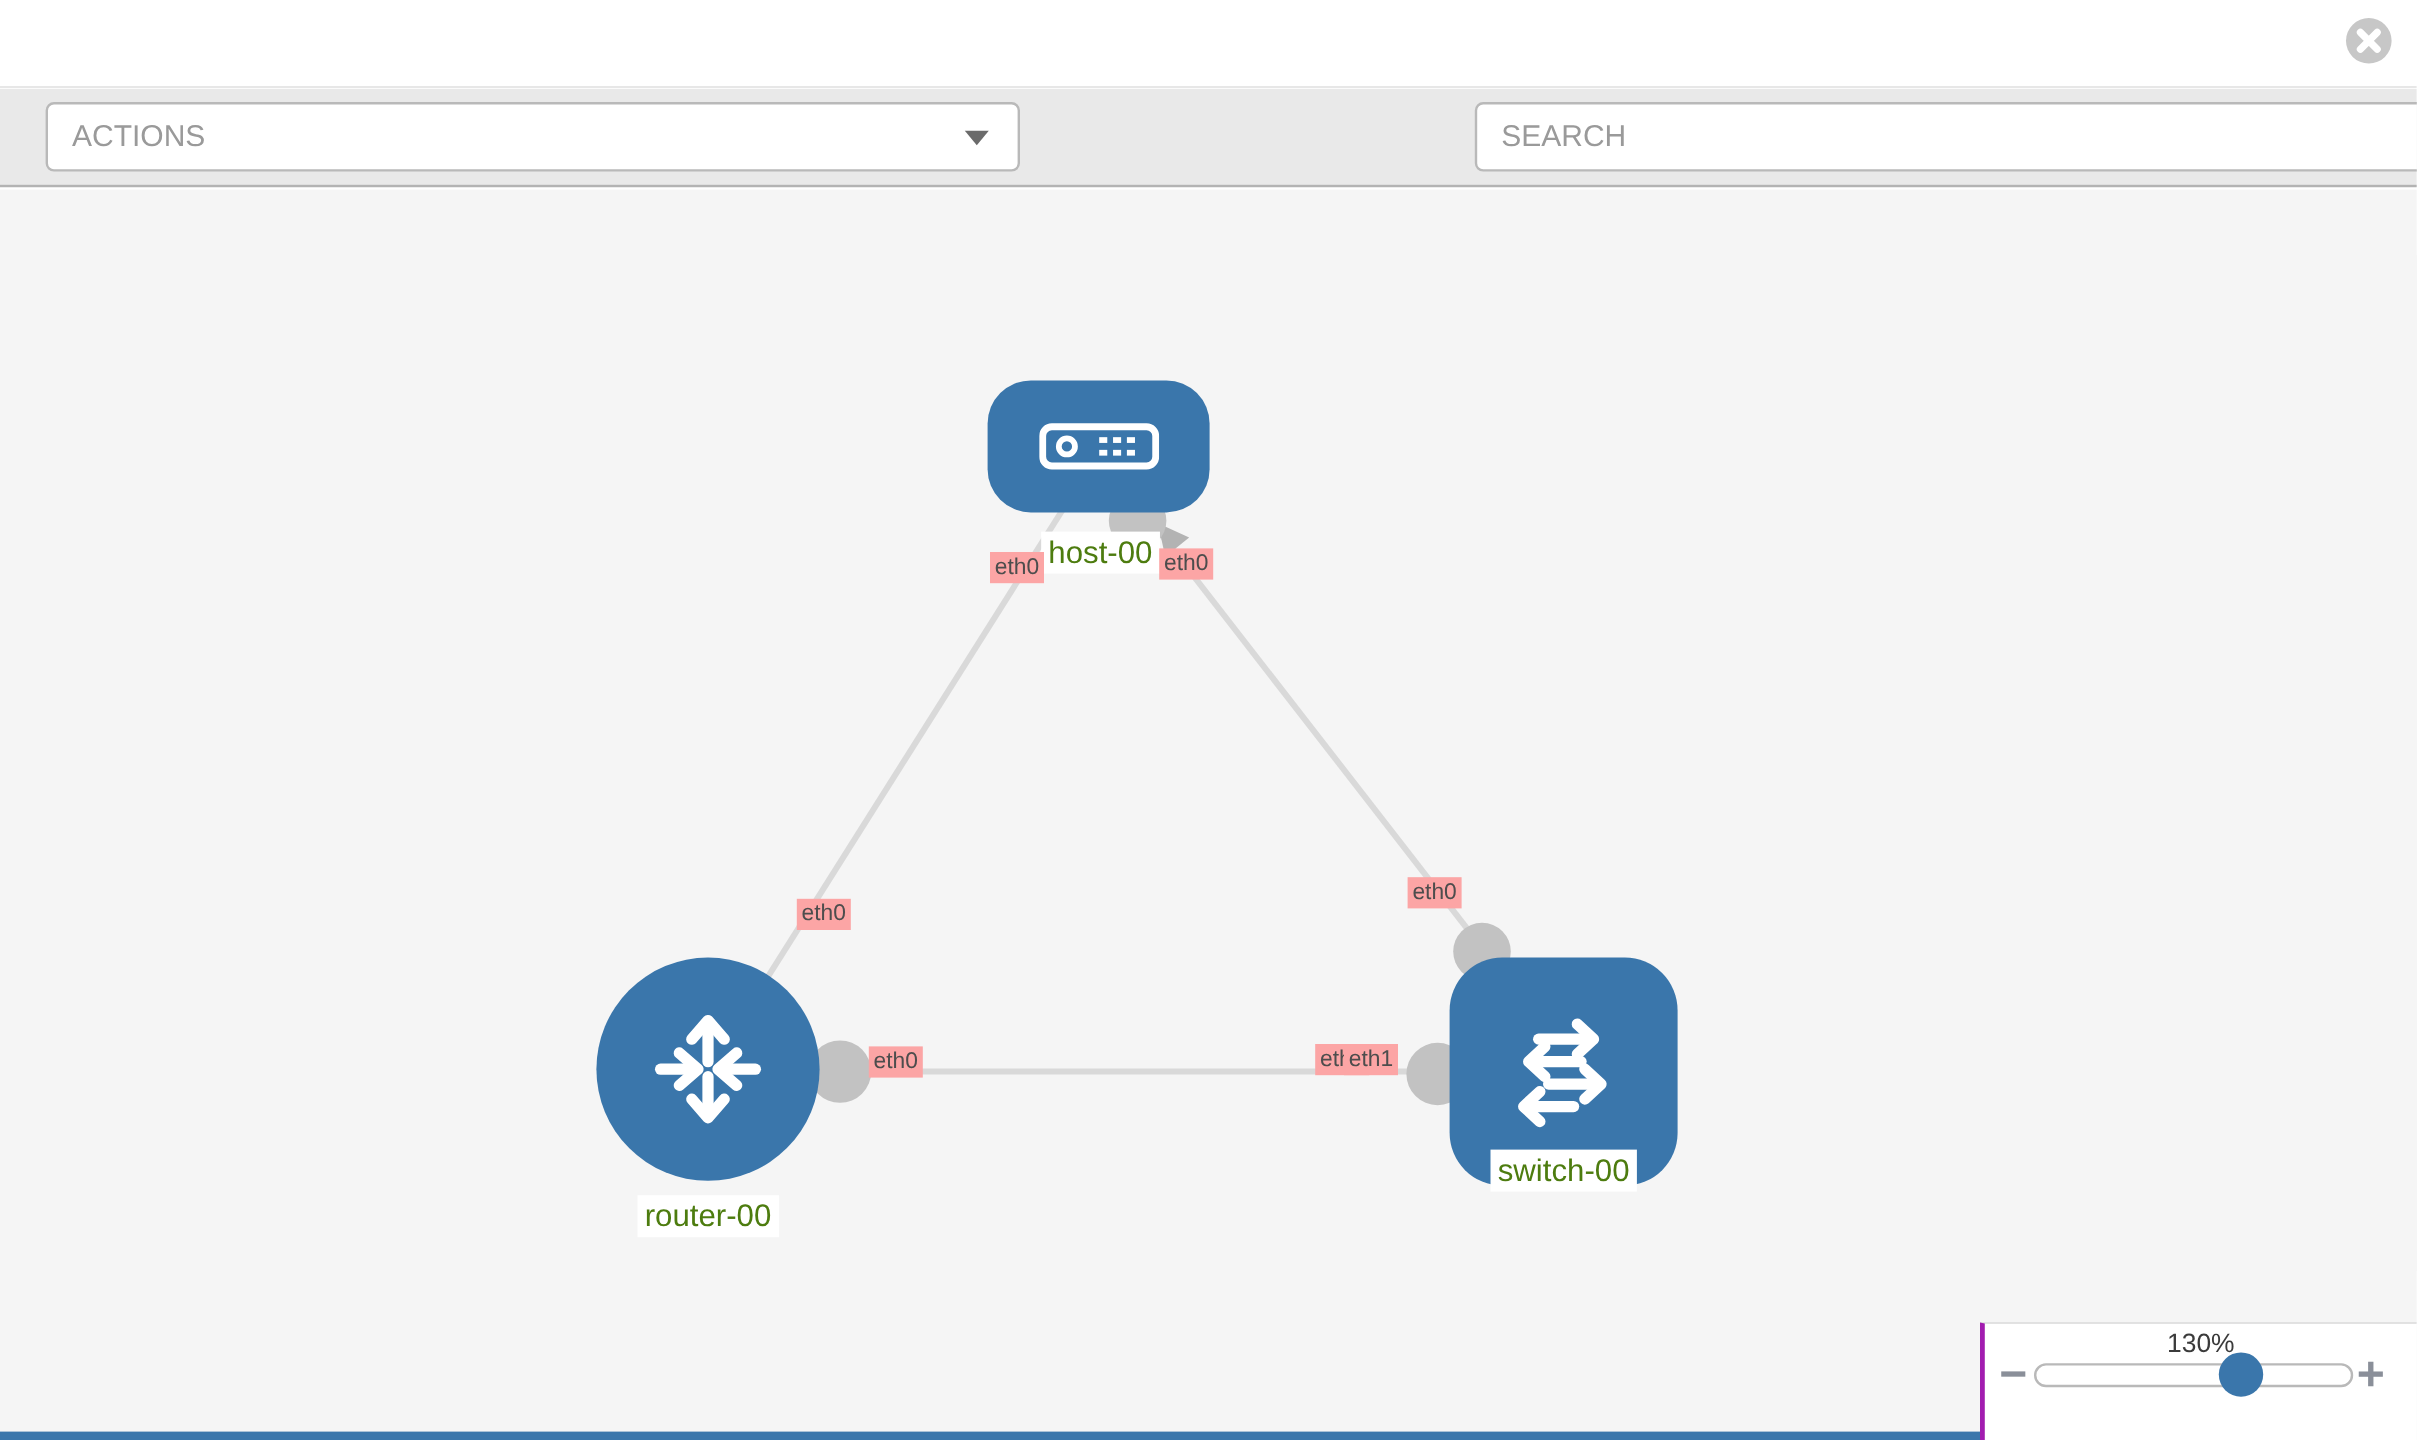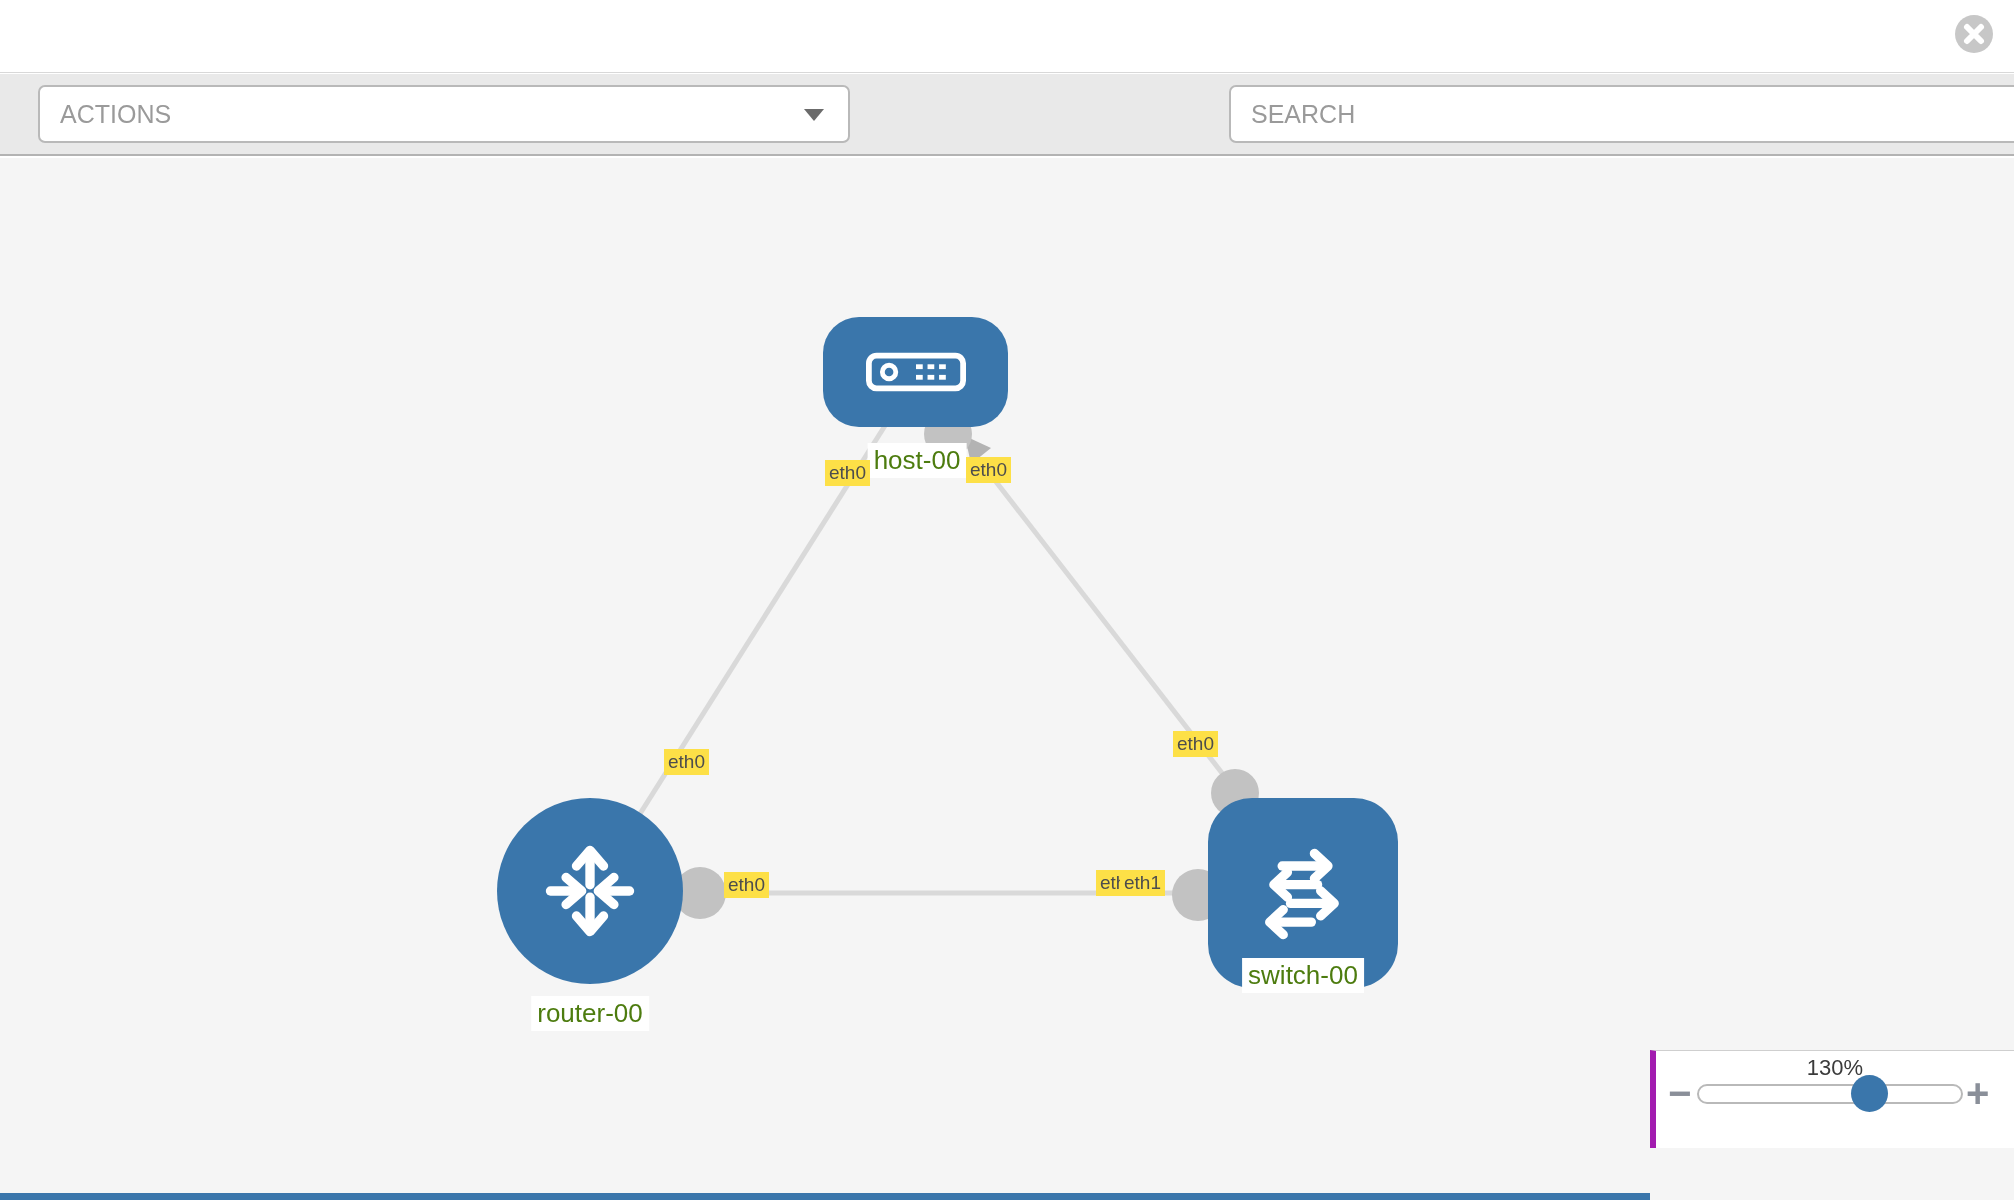--- a/index.html
+++ b/index.html
@@ -28,31 +28,31 @@
   .node { position:absolute; background:#3a76ab; display:flex; align-items:center; justify-content:center; cursor:pointer; }
   .node.host   { left:823px; top:159px; width:185px; height:110px; border-radius:36px; }
   .node.router { left:497px; top:640px; width:186px; height:186px; border-radius:50%; }
   .node.switch { left:1208px; top:640px; width:190px; height:190px; border-radius:44px; }
 
   .nlabel { position:absolute; transform:translateX(-50%); background:#ffffff; color:#4d7c0f; font-size:26px; padding:2px 6px; white-space:nowrap; }
   .nlabel.host   { left:917px;  top:285px; }
   .nlabel.router { left:590px;  top:838px; }
   .nlabel.switch { left:1303px; top:800px; }
 
-  .ilabel { position:absolute; background:#fde047; color:#4d4d4d; font-size:19px; padding:2px 4px; white-space:nowrap; }
+  .ilabel { position:absolute; background:#fca5a5; color:#4d4d4d; font-size:19px; padding:2px 4px; white-space:nowrap; }
   .ilabel.host-left   { left:825px;  top:302px; }
   .ilabel.host-right  { left:966px;  top:299px; }
   .ilabel.near-router { left:664px;  top:591px; }
   .ilabel.switch-top  { left:1173px; top:573px; }
   .ilabel.mid-left    { left:724px;  top:714px; }
   .ilabel.mid-back    { left:1096px; top:712px; z-index:1; }
   .ilabel.mid-front   { left:1120px; top:712px; z-index:2; }
 
   
-  .zoom-panel { position:absolute; left:1650px; top:892px; width:364px; height:98px; background:#ffffff; border-left:6px solid #a21caf; border-top:1px solid #cfcfcf; }
+  .zoom-panel { position:absolute; left:1650px; top:944px; width:364px; height:98px; background:#ffffff; border-left:4px solid #a21caf; border-top:1px solid #cfcfcf; }
   .zoom-level { position:absolute; left:0; top:4px; width:100%; text-align:center; font-size:22px; color:#3b3b3b; }
   .zoom-minus, .zoom-plus { position:absolute; top:20px; font-size:40px; font-weight:bold; color:#8a8f99; line-height:44px; background:none; border:none; cursor:pointer; font-family:inherit; }
   .zoom-minus { left:12px; }
   .zoom-plus  { left:310px; }
   .zoom-track { position:absolute; left:41px; top:33px; width:266px; height:20px; background:#ffffff; border:2px solid #b9b9b9; border-radius:12px; cursor:pointer; }
   .zoom-thumb { position:absolute; left:195px; top:24px; width:37px; height:37px; border-radius:50%; background:#3a76ab; cursor:grab; }
 
   .footer-strip { position:absolute; left:0; top:1035px; width:1650px; height:7px; background:#3a76ab; }
 </style>
 </head>

